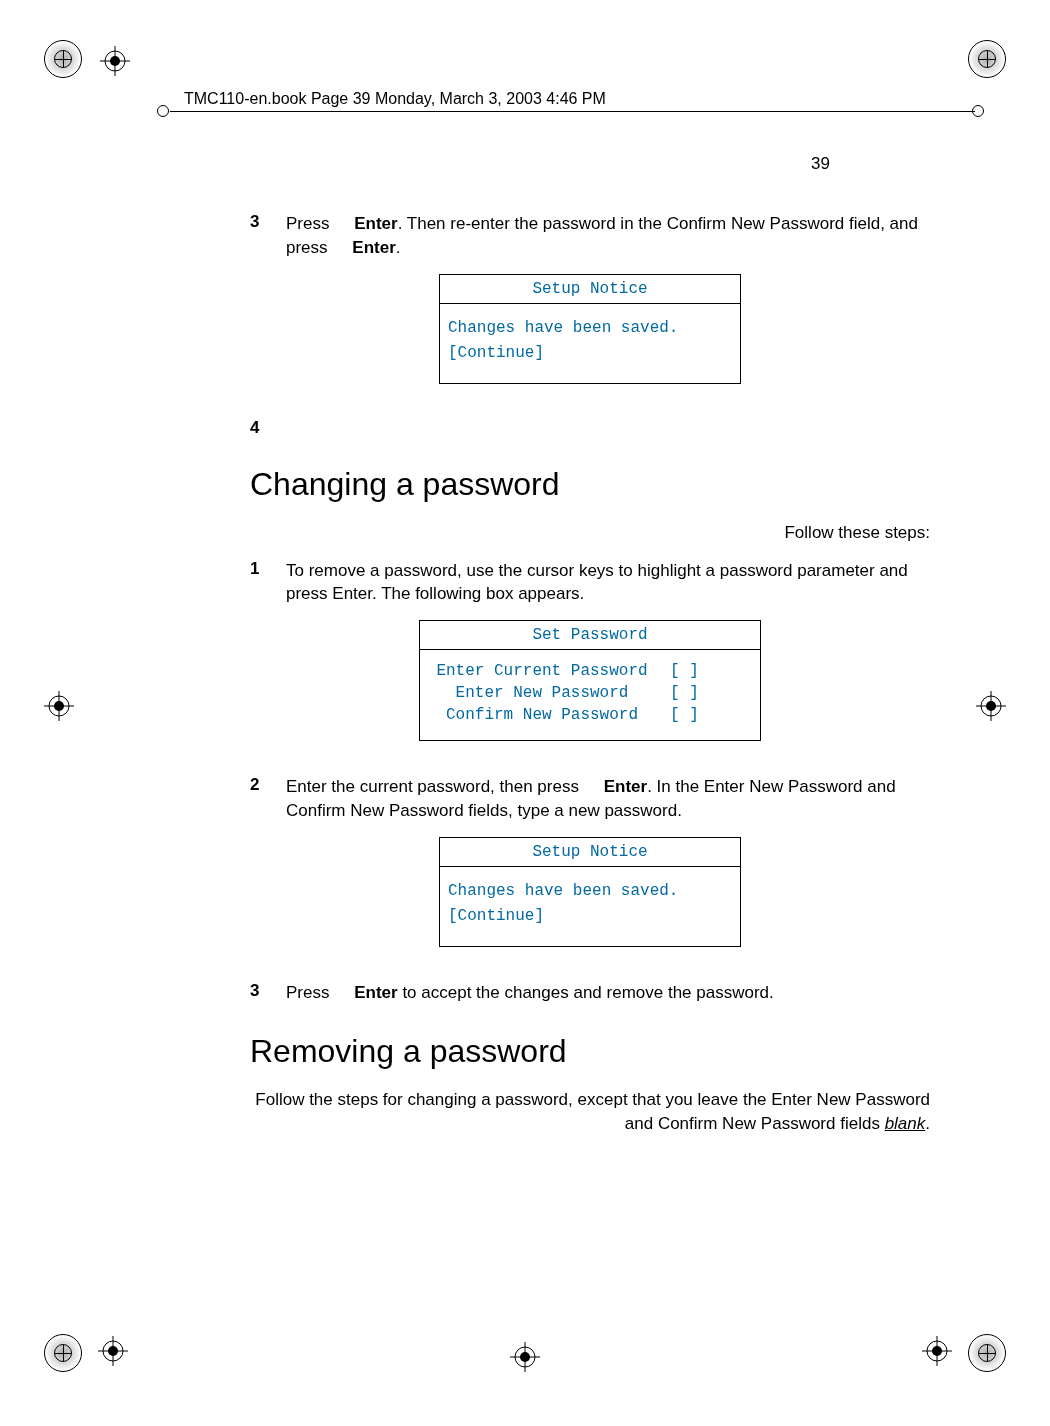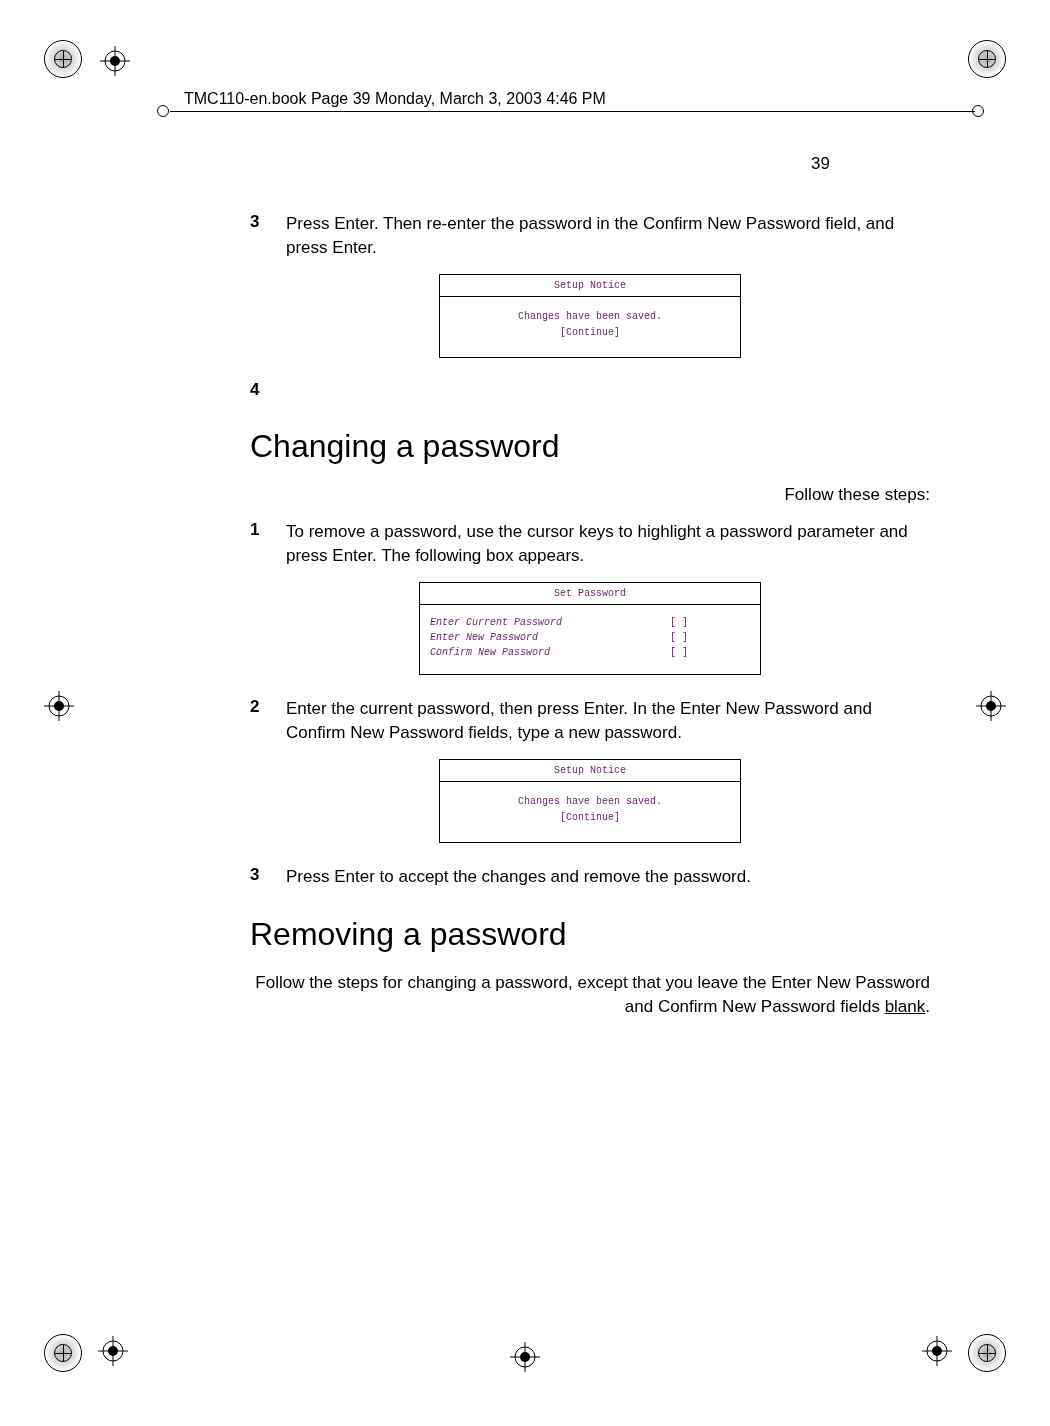--- a/index.html
+++ b/index.html
@@ -98,69 +98,69 @@
 .step-num {
   width: 36px;
   flex-shrink: 0;
   font-weight: bold;
   font-size: 17px;
 }
 .step-text {
   font-size: 17px;
   line-height: 1.4;
 }
-.step-text b { font-weight: normal; }
+.step-text b { font-weight: bold; margin-left: 20px; }
 .heading {
   font-size: 32px;
   margin: 28px 0 18px 0;
   font-weight: normal;
 }
 .para {
   font-size: 17px;
   line-height: 1.4;
   margin-bottom: 14px;
   text-align: right;
 }
 .dialog {
   border: 1px solid #000;
   width: 300px;
-  margin: 14px auto 22px auto;
+  margin: 14px auto 34px auto;
   font-family: "Courier New", monospace;
-  font-size: 10px;
-  color: #701a75;
+  font-size: 16px;
+  color: #0369a1;
 }
 .dialog-wide {
   width: 340px;
 }
 .dialog-title {
   text-align: center;
   border-bottom: 1px solid #000;
   padding: 5px 0;
 }
 .dialog-body {
   padding: 12px 8px 16px 8px;
-  text-align: center;
+  text-align: left;
   line-height: 1.6;
 }
 .dialog-row {
   display: flex;
   padding: 2px 10px;
 }
 .dlabel {
   flex: 1;
-  text-align: left;
+  text-align: center;
   padding-right: 16px;
-  font-style: italic;
 }
 .dval {
   width: 80px;
   text-align: left;
 }
 .underline {
   text-decoration: underline;
+  font-style: italic;
 }
 </style>
 </head>
 <body>
 
 <div class="page">
 
   <div class="printer-mark-circle" style="left:-6px; top:4px;">
       <div class="pm-inner pm-lines"></div>
     </div>

